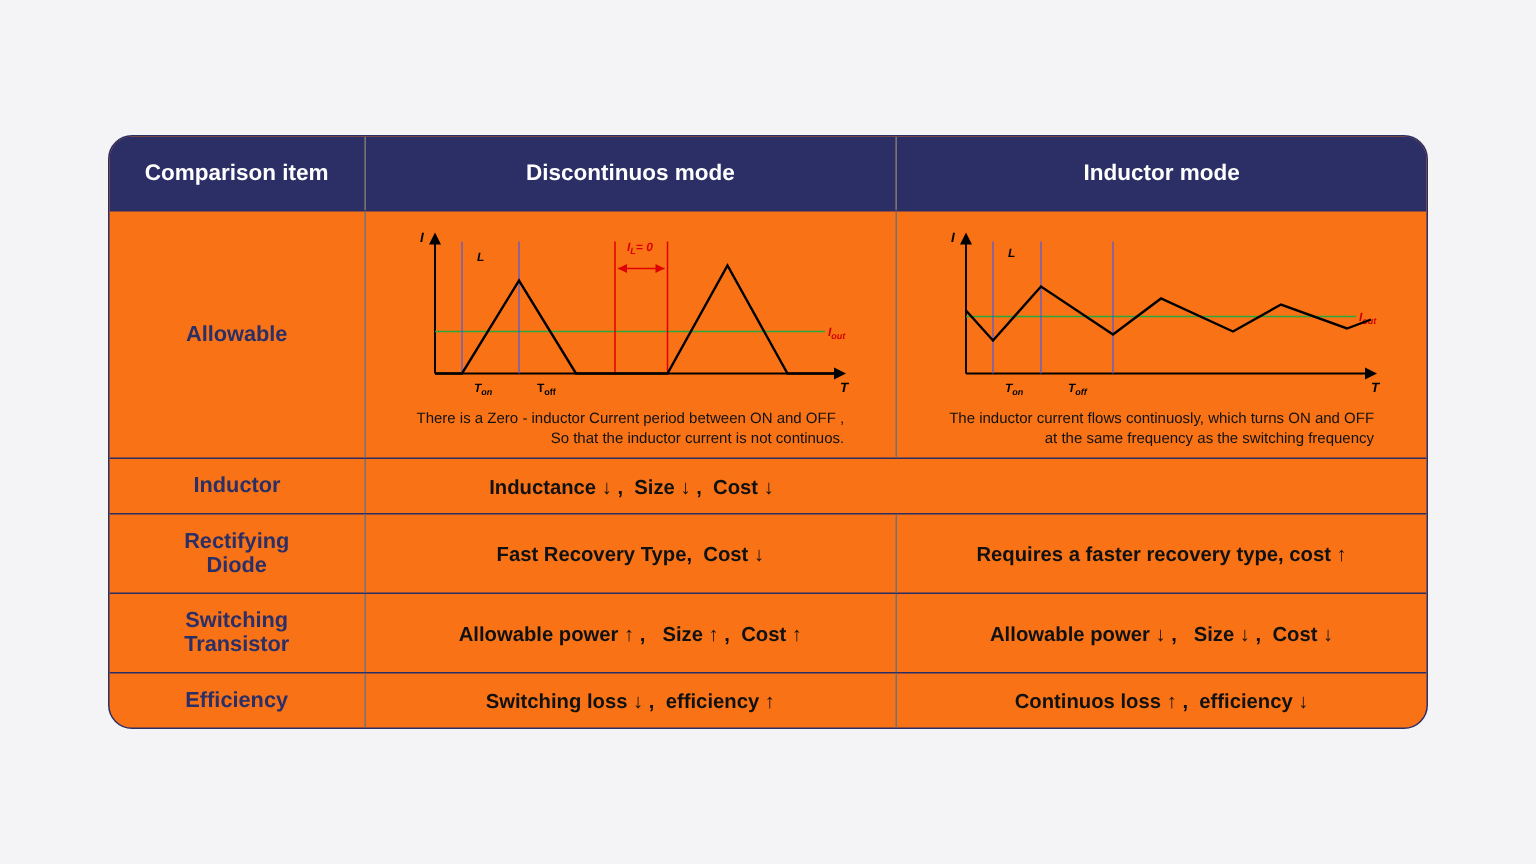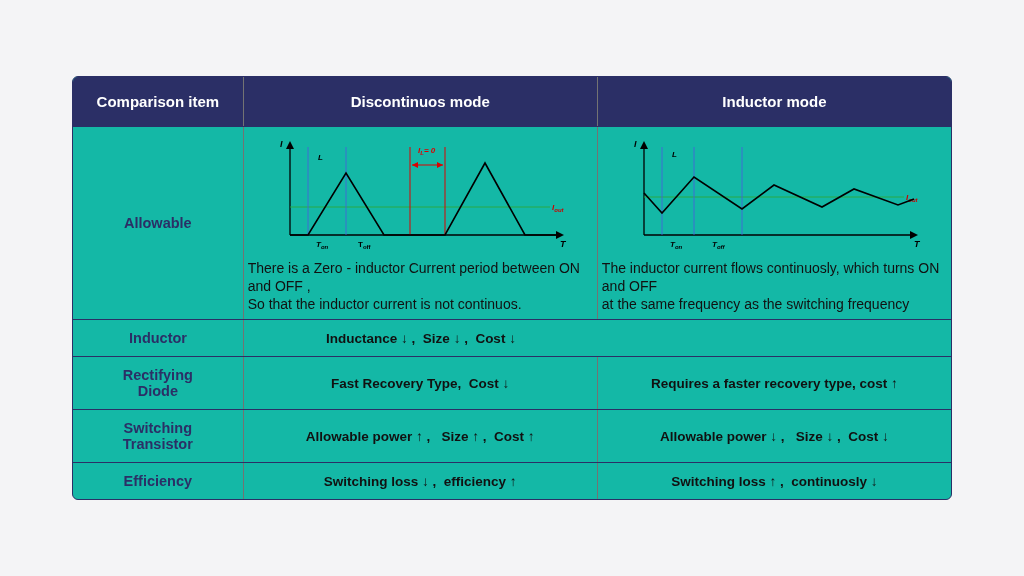--- a/index.html
+++ b/index.html
@@ -9,22 +9,22 @@
     width: 1024px;
     height: 576px;
     background: #F4F4F6;
     font-family: "Segoe UI", Arial, sans-serif;
     display: flex;
     align-items: center;
     justify-content: center;
   }
   .table {
     width: 880px;
-    background: #14b8a6;
-    border-radius: 6px;
+    background: #f97316;
+    border-radius: 16px;
     overflow: hidden;
     border: 1px solid #2B2F66;
   }
   .row {
     display: flex;
     border-top: 1px solid #2B2F66;
   }
   .row:first-child { border-top: none; }
   .cell {
     border-left: 1px solid #737373;
@@ -51,23 +51,23 @@
     text-align: center;
   }
   .value {
     color: #111;
     font-weight: 800;
     font-size: 13.5px;
     text-align: right;
     white-space: pre-wrap;
   }
   .caption {
-    font-size: 14px;
+    font-size: 10px;
     color: #111;
-    text-align: left;
+    text-align: right;
     margin-top: 4px;
     line-height: 1.3;
     white-space: pre-wrap;
     font-weight: 400;
   }
   .op-row .cell { padding: 8px 8px 8px 8px; }
   .op-row .col-data { padding: 8px 4px 6px 4px; }
   svg { display: block; }
 </style>
 </head>
@@ -183,17 +183,17 @@
   </div>
 
   <div class="row">
     <div class="cell col-label">
       <span class="row-label">Efficiency</span>
     </div>
     <div class="cell col-data">
       <span class="value">Switching loss ↓ ,  efficiency ↑</span>
     </div>
     <div class="cell col-data">
-      <span class="value">Switching loss ↑ ,  continuosly ↓</span>
+      <span class="value">Continuos loss ↑ ,  efficiency ↓</span>
     </div>
   </div>
 
 </div>
 
 </body></html>

